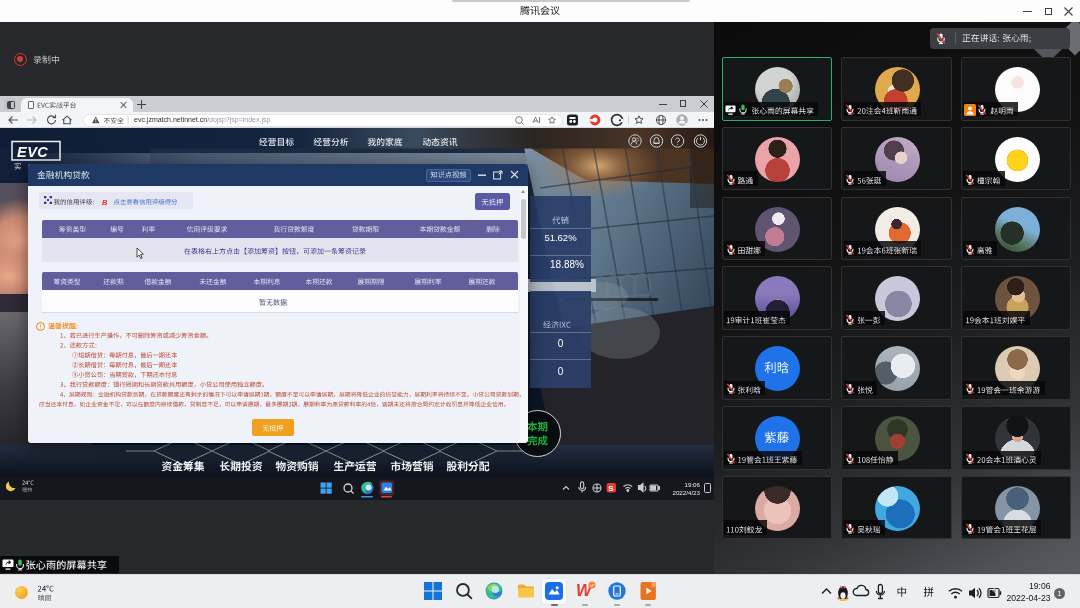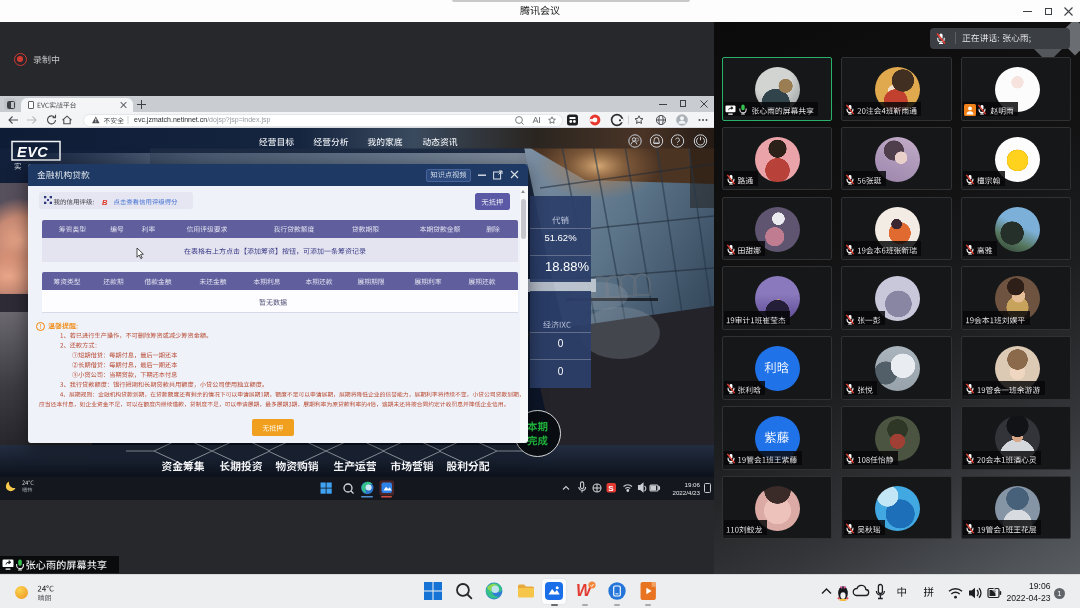--- a/index.html
+++ b/index.html
@@ -291,21 +291,21 @@
       <rect x="3.2" y="0.6" width="3.6" height="6.2" rx="1.8" fill="#35c24d"></rect>
       <path d="M1.6 5v1.2a3.4 3.4 0 0 0 6.8 0V5" fill="none" stroke="#e8e8e8" stroke-width="1.1"></path>
       <line x1="5" y1="9.6" x2="5" y2="11" stroke="#e8e8e8" stroke-width="1.1"></line>
       <line x1="3" y1="11" x2="7" y2="11" stroke="#e8e8e8" stroke-width="1"></line>
     </svg>
     <div class="statp" style="left:530px;top:196px;height:86px">
       <div class="sep" style="top:32px"></div>
       <div class="sep" style="top:59px"></div>
     </div>
     <div class="abs" style="left:530px;top:232px;width:61px;text-align:center;font-size:9.5px;color:#fff">51.62%</div>
-    <div class="abs" style="left:530px;top:259px;width:74px;text-align:center;font-size:13px;color:#fff">18.88%</div>
+    <div class="abs" style="left:530px;top:259px;width:74px;text-align:center;font-size:10px;color:#fff">18.88%</div>
     <div class="statp" style="left:530px;top:291px;height:97px">
       <div class="sep" style="top:41px"></div>
       <div class="sep" style="top:68px"></div>
     </div>
     <div class="abs" style="left:530px;top:338px;width:61px;text-align:center;font-size:10px;color:#fff">0</div>
     <div class="abs" style="left:530px;top:366px;width:61px;text-align:center;font-size:10px;color:#fff">0</div>
     <div id="circ"></div>
     <div id="modal">
       <div id="mtitle"></div>
       <div id="mbtn"></div>

